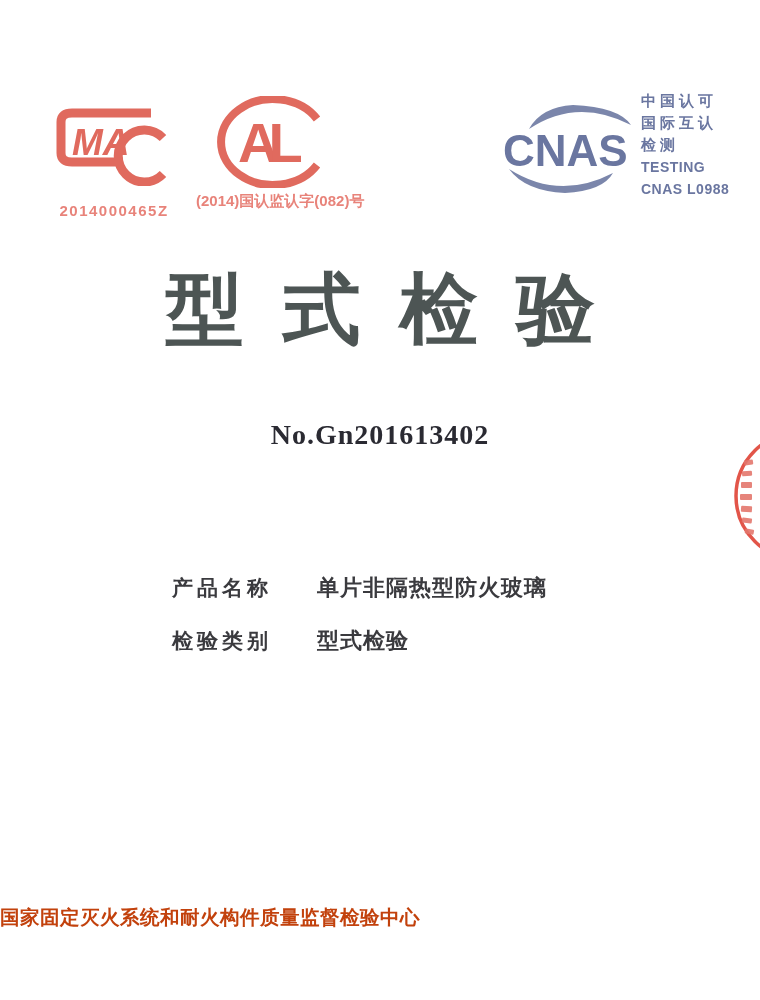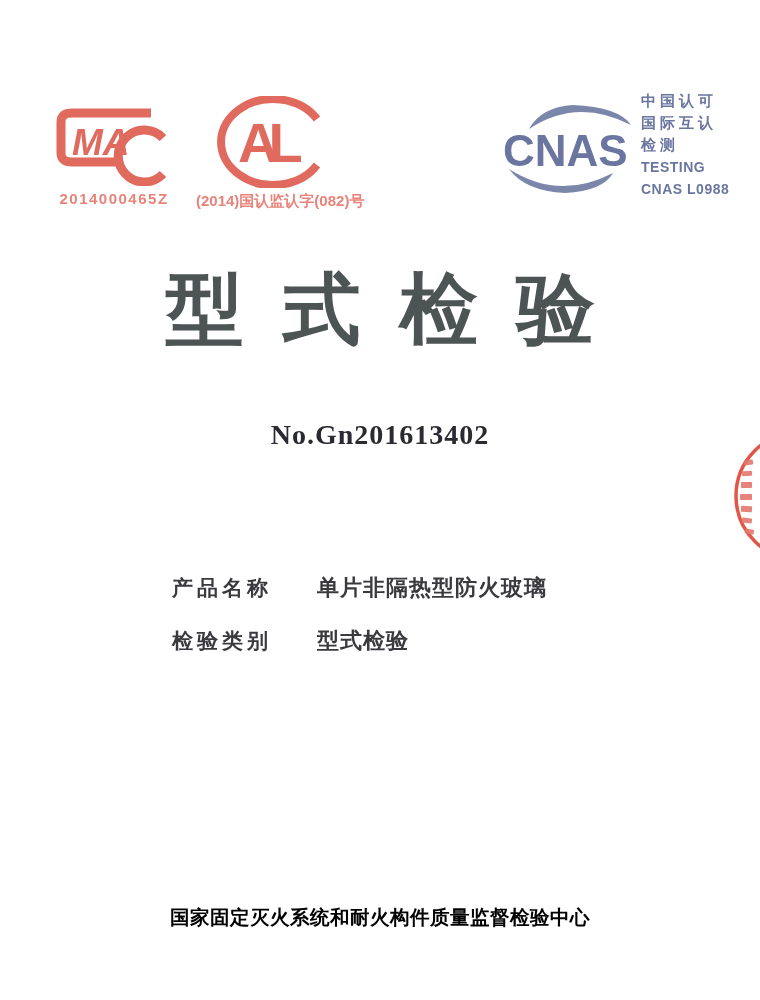--- a/index.html
+++ b/index.html
@@ -4,21 +4,21 @@
 <style>
   html,body{margin:0;padding:0;}
   body{background:#888; font-family:"Liberation Sans", sans-serif;}
   .page{
     position:relative; width:760px; height:1000px; margin:0 auto;
     background:#ffffff; overflow:hidden;
   }
   
   .cma-block{position:absolute; left:46px; top:104px; width:136px; text-align:center;}
   .cma-number{
-    margin-top:0; font-size:15px; font-weight:bold; color:#e8837a;
+    margin-top:12px; font-size:15px; font-weight:bold; color:#e8837a;
     letter-spacing:1.5px; font-family:"Liberation Sans", sans-serif;
   }
   .cal-block{position:absolute; left:196px; top:96px; width:160px; text-align:center;}
   .cal-caption{
     margin-top:0px; font-size:15px; font-weight:bold; color:#e8837a;
     letter-spacing:0px; white-space:nowrap;
   }
   .ilac-block{position:absolute; left:390px; top:85px; width:116px; height:118px;}
   .cnas-logo-block{position:absolute; left:503px; top:103px; width:134px; height:94px;}
   .cnas-text-block{
@@ -47,23 +47,23 @@
     font-family:"Liberation Serif", serif; color:#3a3a3e;}
   .field-row .lbl{
     width:145px; font-size:21px; font-weight:bold; letter-spacing:4px; white-space:nowrap;
   }
   .field-row .val{
     font-size:22px; font-weight:bold; letter-spacing:1px; white-space:nowrap;
   }
   .row-0{top:520px;} .row-1{top:573px;} .row-2{top:626px;}
   
   .doc-footer{
-    position:absolute; top:904px; left:0; width:100%; text-align:center;
+    position:absolute; top:904px; left:0; width:100%; 
     font-family:"Liberation Serif", serif; font-weight:bold;
-    font-size:19.5px; color:#000000; letter-spacing:0.5px;
+    font-size:19.5px; color:#c2410c; letter-spacing:0.5px;
   }
 </style>
 </head>
 <body>
 
 <div class="page">
 
   <div class="cma-block">
     <svg width="126" height="82" viewBox="0 0 126 82">
       <path d="M100,9 H21 Q10,9 10,18 V49 Q10,58 21,58 H72" fill="none" stroke="#e06a5e" stroke-width="9"></path>

